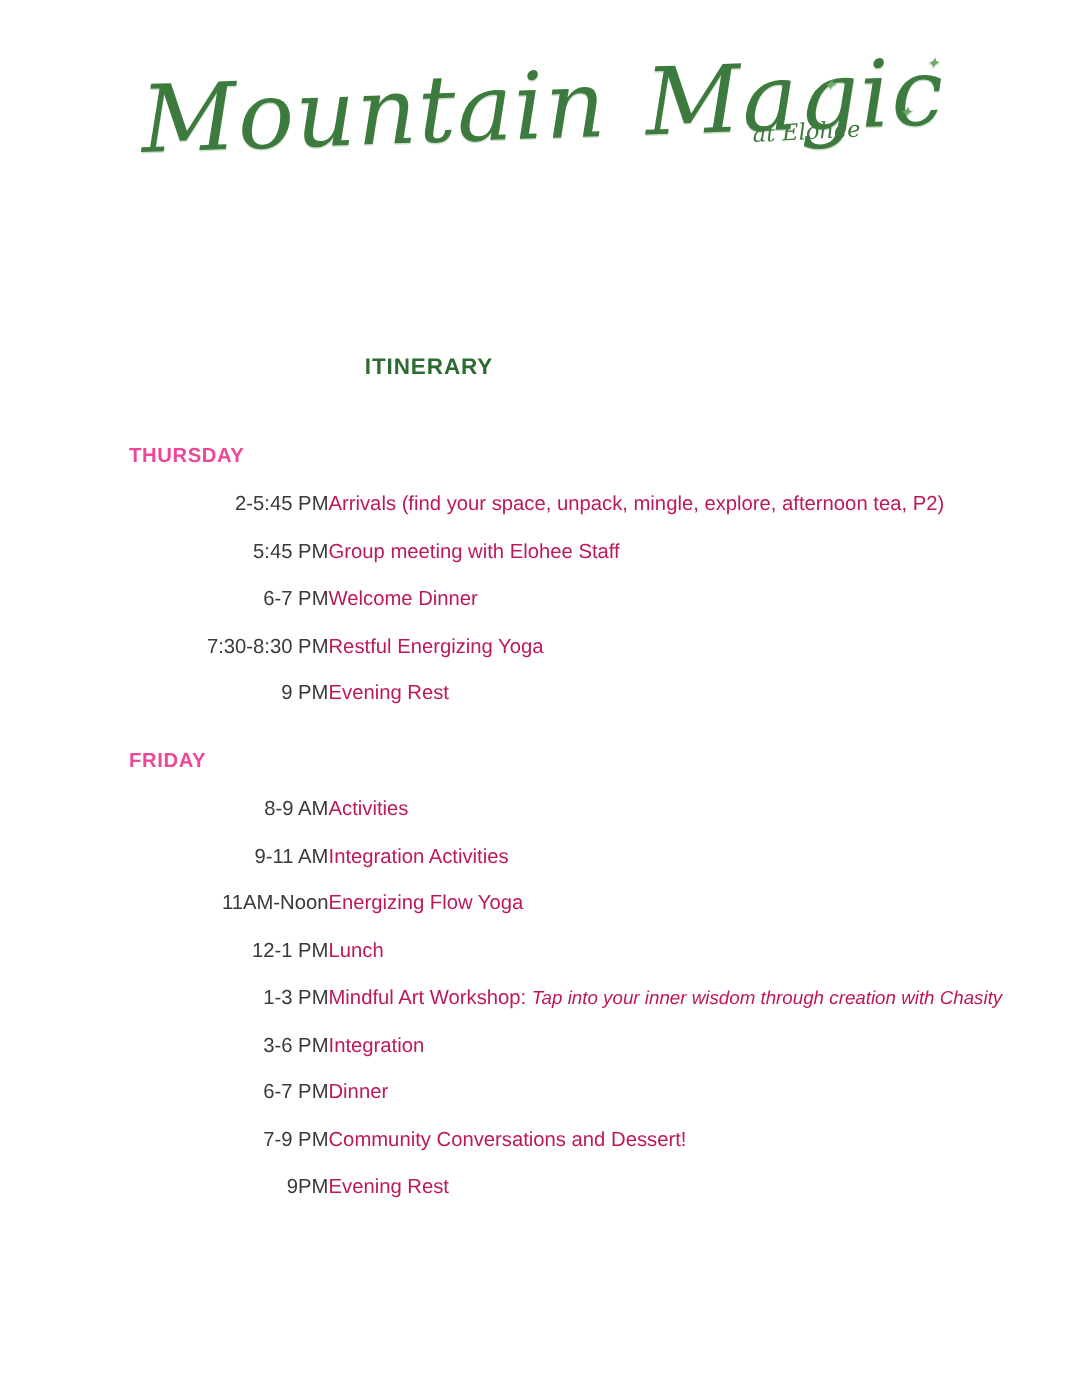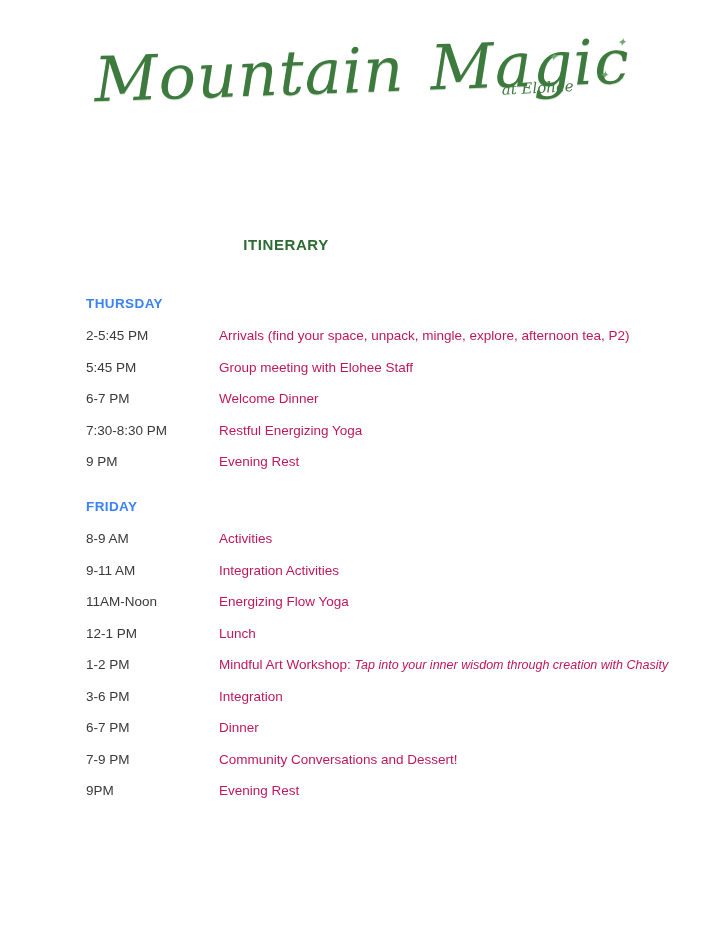--- a/index.html
+++ b/index.html
@@ -86,35 +86,36 @@
     left: 86px;
     width: 600px;
   }
   .day-block {
     margin-bottom: 30px;
   }
   .day-heading {
     font-size: 13.5px;
     font-weight: bold;
     letter-spacing: 0.4px;
-    color: #3b82f6;
+    color: #ec4899;
     margin-bottom: 17px;
   }
   .row {
     display: flex;
     align-items: baseline;
     margin-bottom: 16.5px;
   }
   .row:last-child { margin-bottom: 0; }
   .time {
     width: 133px;
     flex: 0 0 133px;
     font-size: 13.5px;
     color: #3a3a3a;
     white-space: nowrap;
+    text-align: right;
   }
   .activity {
     font-size: 13.5px;
     color: #be185d;
   }
   .activity em {
     font-size: 12.5px;
   }
 </style>
 </head>
@@ -174,21 +175,21 @@
       </div>
       <div class="row">
         <div class="time">11AM-Noon</div>
         <div class="activity"><span>Energizing Flow Yoga</span></div>
       </div>
       <div class="row">
         <div class="time">12-1 PM</div>
         <div class="activity"><span>Lunch</span></div>
       </div>
       <div class="row">
-        <div class="time">1-2 PM</div>
+        <div class="time">1-3 PM</div>
         <div class="activity"><span>Mindful Art Workshop:</span> <em>Tap into your inner wisdom through creation with Chasity</em></div>
       </div>
       <div class="row">
         <div class="time">3-6 PM</div>
         <div class="activity"><span>Integration</span></div>
       </div>
       <div class="row">
         <div class="time">6-7 PM</div>
         <div class="activity"><span>Dinner</span></div>
       </div>

